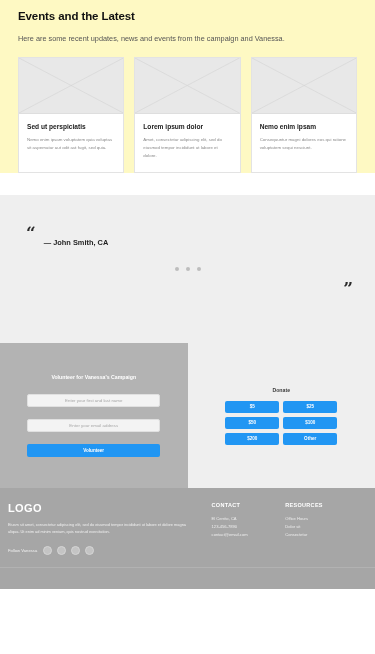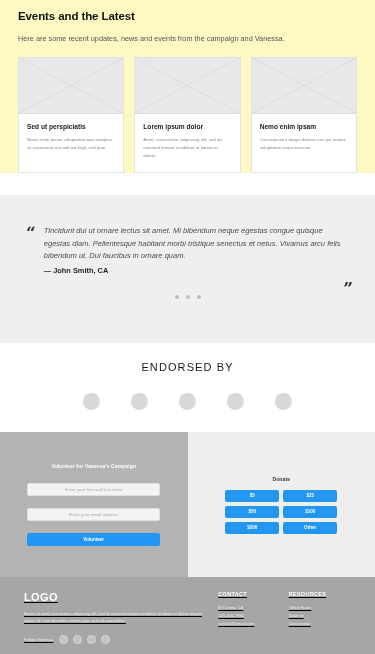--- a/index.html
+++ b/index.html
@@ -44,21 +44,21 @@
     color:#2b2b2b; line-height: 0.8; flex:0 0 auto; padding-top:2px;
   }
   .qmark.close {
     position:absolute; right: 22px; bottom: 48px;
   }
   .quote-text {
     font-size: 7.5px; line-height: 1.62; color:#4b4b4b; font-style: italic;
     letter-spacing: 0.01px;
   }
   .quote-author {
-    font-size: 7.4px; font-weight:bold; color:#1f1f1f; margin-top: 4px;
+    font-size: 7.4px; font-weight:bold; color:#1f1f1f; margin-top: 13px;
   }
   .dots { display:flex; gap:7px; justify-content:center; margin-top: 20px; }
   .dot { width:4px; height:4px; border-radius:50%; background:#bdbdbd; }
 
   
   .endorsed { background:#fff; padding: 18px 0 22px 0; text-align:center; }
   .endorsed-h {
     font-size: 11px; color:#1a1a1a; letter-spacing: 1.1px; font-weight:normal;
   }
   .logos { display:flex; justify-content:center; gap: 31px; margin-top: 20px; }
@@ -92,21 +92,21 @@
     font-size: 5.2px; font-weight:bold; color:#3c3c3c; text-align:center; margin-bottom: 8px;
   }
   .donate-grid { display:grid; grid-template-columns: 1fr 1fr; gap: 4px; }
   .amt {
     height: 12px; background:#2196f3; border:none; border-radius:2px; color:#fff;
     font-size:4.6px; font-weight:bold; cursor:pointer;
     font-family:"Liberation Sans", sans-serif;
   }
 
   
-  .footer { background:#a6a6a6; padding: 14px 16px 10px 24px; height: 79px; display:flex;text-decoration:underline; }
+  .footer { background:#a6a6a6; padding: 14px 16px 10px 8px; height: 79px; display:flex; }
   .f-brand { width: 58%; padding-right: 14px; }
   .f-logo { font-size: 11px; font-weight:bold; color:#fff; letter-spacing:0.4px; }
   .f-desc { font-size: 3.9px; line-height:1.8; color:#efefef; margin-top: 7px; }
   .f-follow { display:flex; align-items:center; gap:6px; margin-top: 11px; }
   .f-follow-label { font-size:4.2px; color:#f0f0f0; }
   .f-social { display:flex; gap:5px; }
   .soc { width:9px; height:9px; border-radius:50%; background:#c4c4c4; border:1px solid #d6d6d6; }
   .f-col { width: 21%; }
   .f-h { font-size:5.5px; font-weight:bold; color:#fff; letter-spacing:0.3px; margin-bottom:7px; }
   .f-item { font-size:4.1px; color:#ededed; line-height:1.95; }
@@ -168,42 +168,31 @@
         </div>
       </article>
 
     </div>
   </section>
 
   <section class="testimonial">
     <div class="quote-row">
       <span class="qmark">“</span>
       <div>
-        <p class="quote-text">Tincidunt dui ut ornare lectus sit amet. Mi bibendum neque egestas congue quisque egestas diam. Pellentesque habitant morbi tristique senectus et netus. Vivamus arcu felis bibendum ut. Dui faucibus in ornare quam.</p>
         <p class="quote-author">— John Smith, CA</p>
       </div>
     </div>
     <span class="qmark close">”</span>
     <div class="dots">
       <span class="dot"></span>
       <span class="dot"></span>
       <span class="dot"></span>
     </div>
   </section>
 
-  <section class="endorsed">
-    <h2 class="endorsed-h">ENDORSED BY</h2>
-    <div class="logos">
-      <span class="logo-circle"></span>
-      <span class="logo-circle"></span>
-      <span class="logo-circle"></span>
-      <span class="logo-circle"></span>
-      <span class="logo-circle"></span>
-    </div>
-  </section>
 
   <section class="action">
     <div class="action-left">
       <div class="form-box">
         <div class="form-h">Volunteer for Vanessa's Campaign</div>
         <input class="inp" type="text" placeholder="Enter your first and last name" style="">
         <input class="inp" type="email" placeholder="Enter your email address" style="">
         <button class="btn-volunteer">Volunteer</button>
       </div>
     </div>

